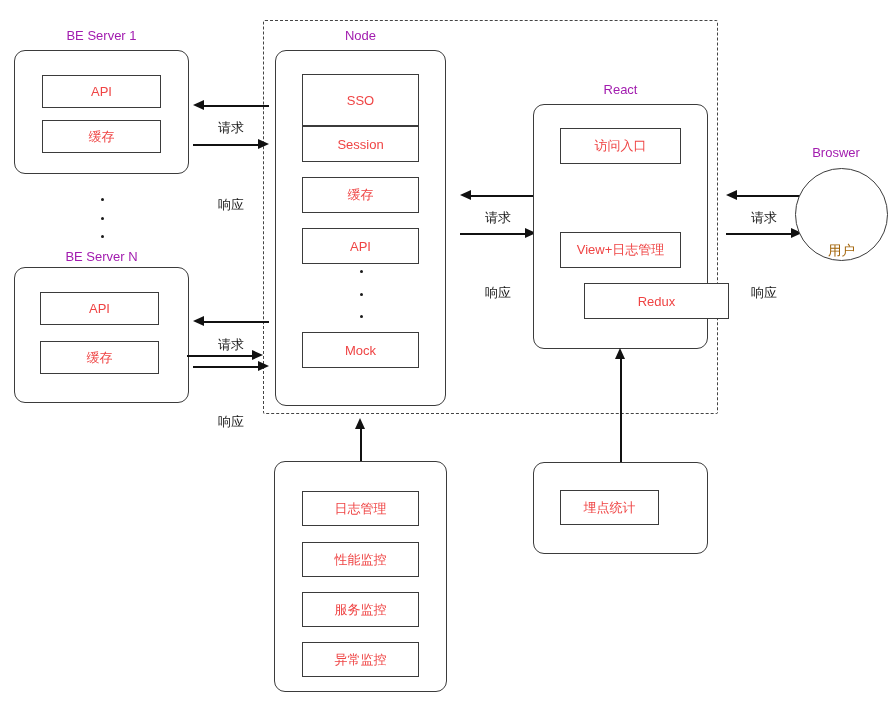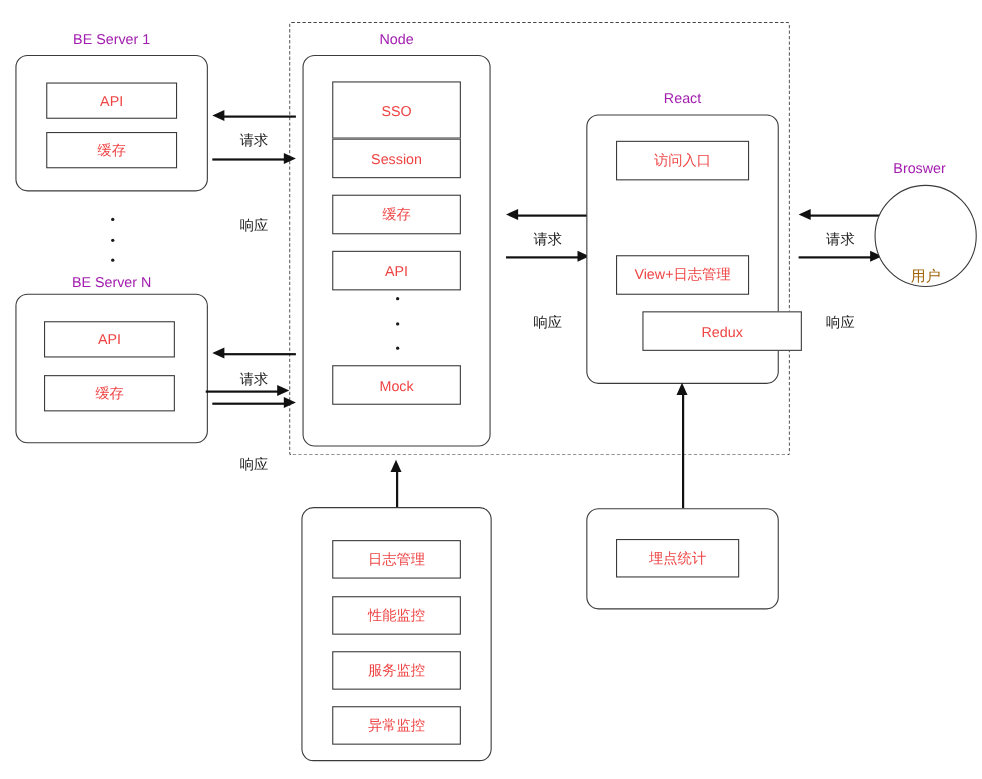--- a/index.html
+++ b/index.html
@@ -250,15 +250,15 @@
   <div class="item-box" style="left:302px; top:542px; width:117px; height:35px;">性能监控</div>
   <div class="item-box" style="left:302px; top:592px; width:117px; height:35px;">服务监控</div>
   <div class="item-box" style="left:302px; top:642px; width:117px; height:35px;">异常监控</div>
 
   <div class="arrow-v to-up" style="left:615px; top:348px; width:11px; height:114px;">
     <span class="head"></span>
       <span class="shaft"></span>
   </div>
 
   <div class="group-box" style="left:533px; top:462px; width:175px; height:92px;"></div>
-  <div class="item-box" style="left:560px; top:490px; width:112px; height:35px;">埋点统计</div>
+  <div class="item-box" style="left:560px; top:490px; width:99px; height:35px;">埋点统计</div>
 
 </div>
 
 </body></html>

